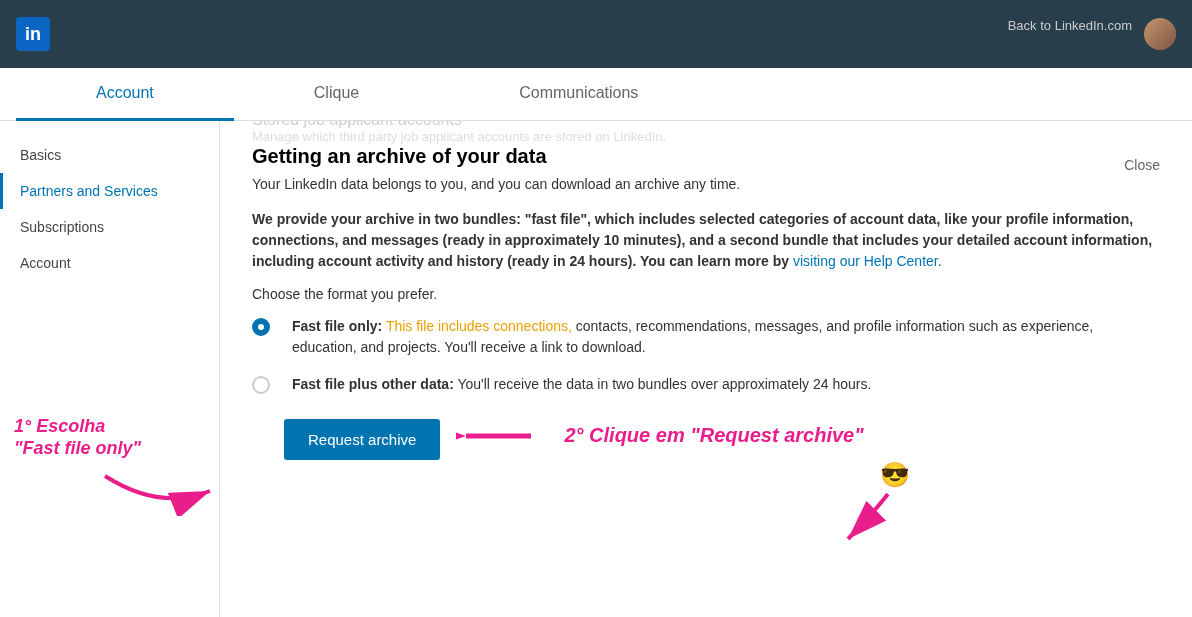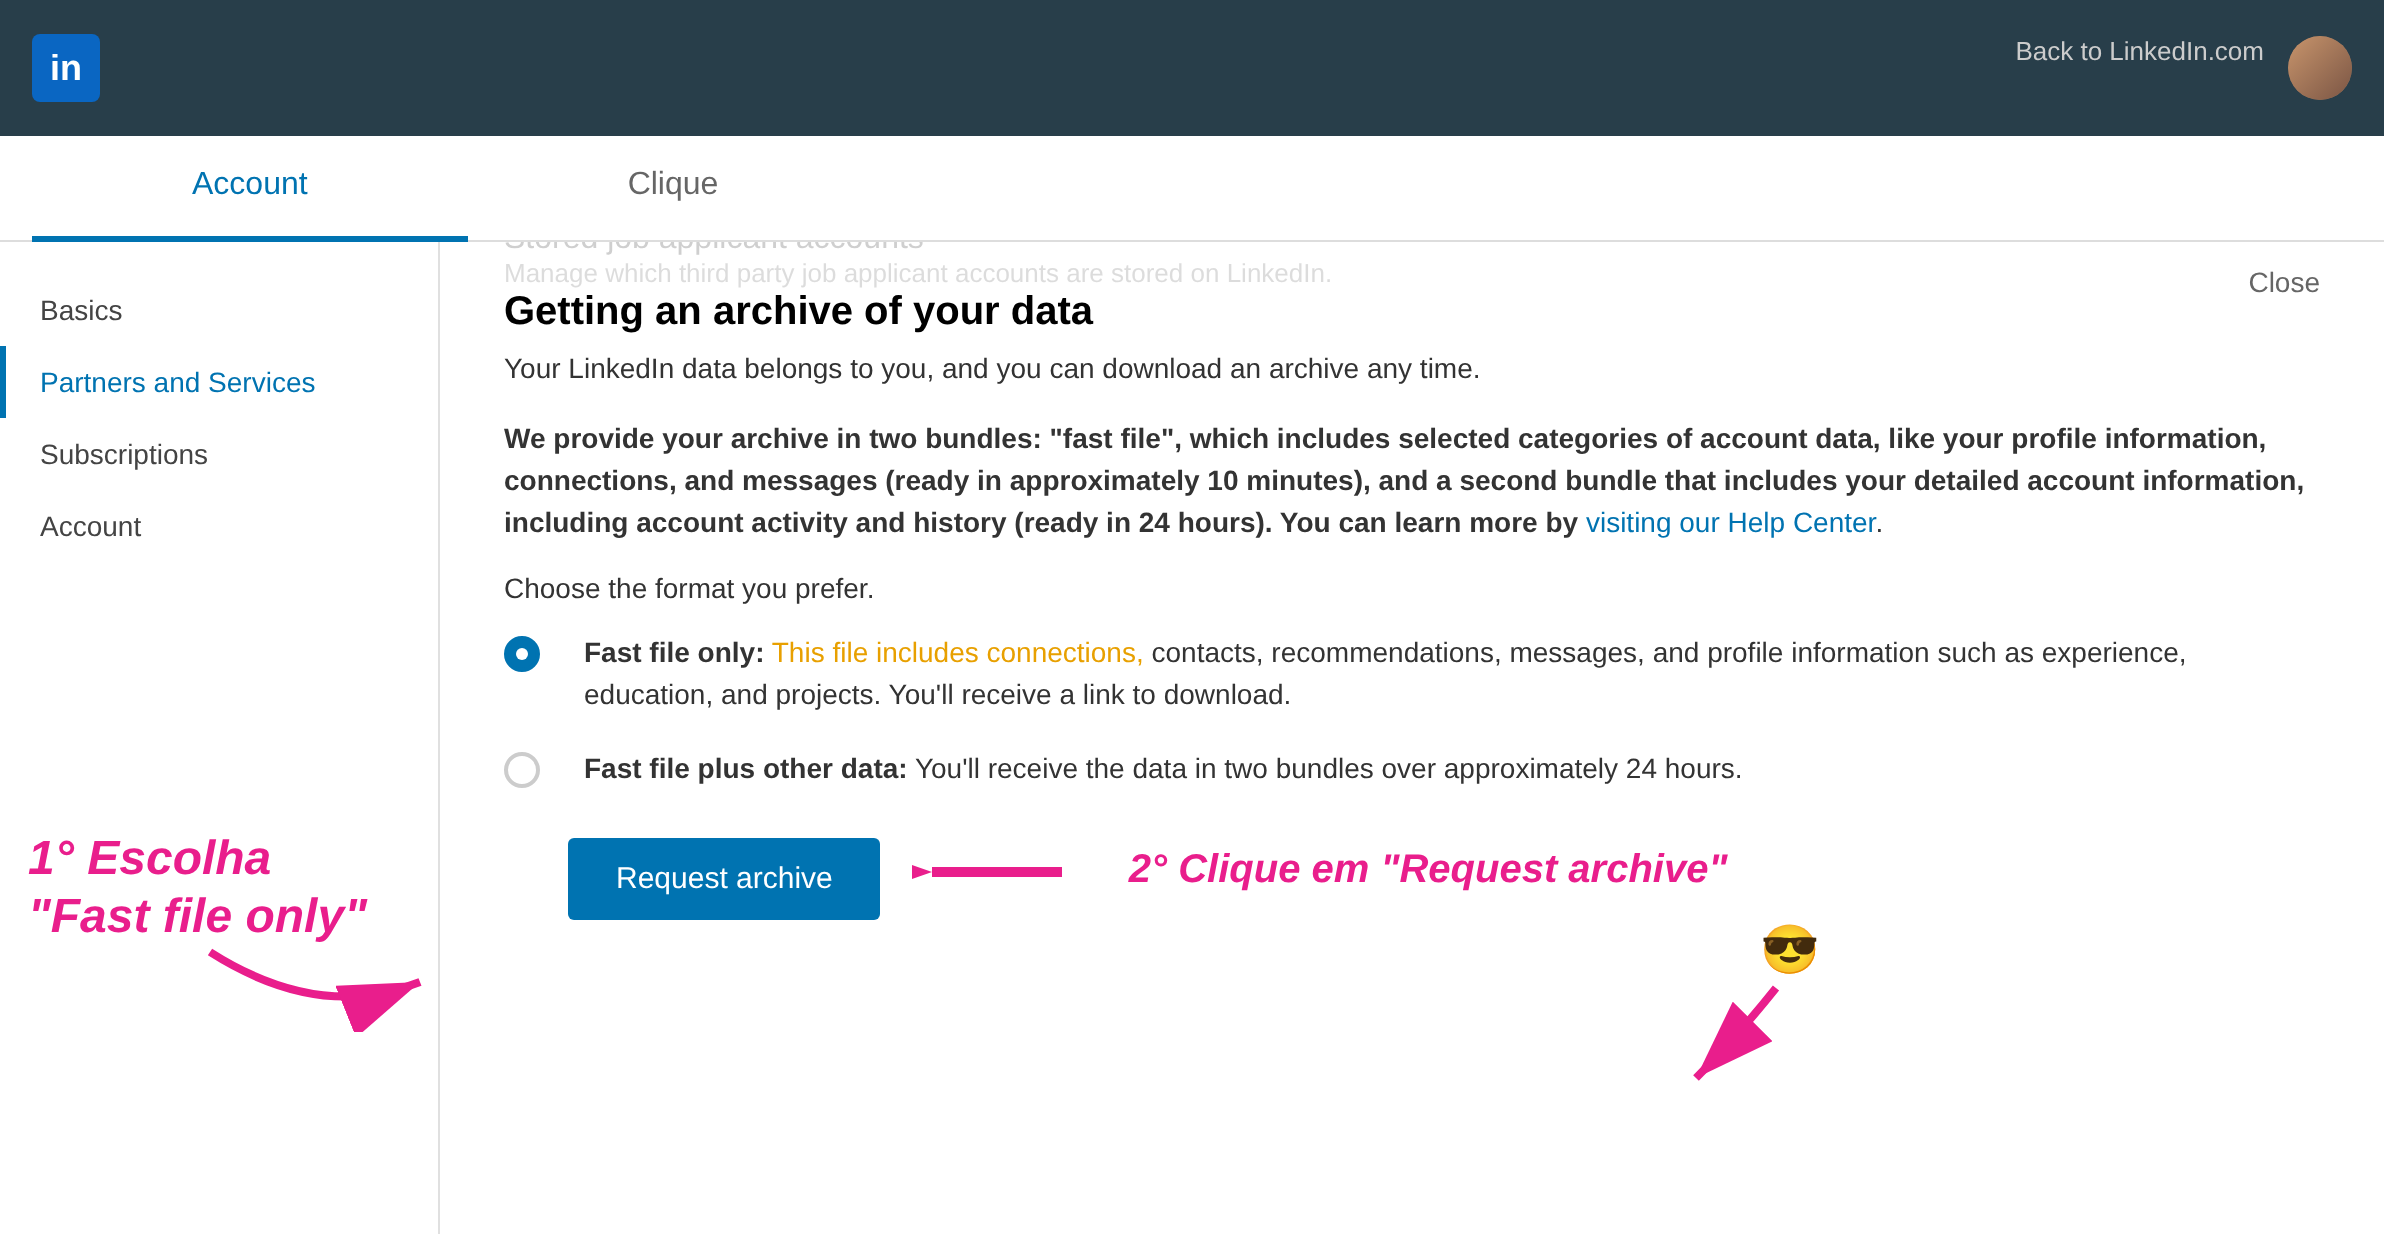--- a/index.html
+++ b/index.html
@@ -101,21 +101,21 @@
       color: #000;
       margin-bottom: 6px;
     }
     .content-subtitle {
       font-size: 14px;
       color: #444;
       margin-bottom: 16px;
     }
     .close-btn {
       position: absolute;
-      top: 12px;
+      top: 36px;
       right: 32px;
       color: #666;
       cursor: pointer;
       font-size: 14px;
     }
     .content-body p {
       margin-bottom: 14px;
       line-height: 1.5;
       font-size: 14px;
       color: #333;
@@ -182,21 +182,21 @@
       position: absolute;
       left: 100px;
       top: 345px;
     }
 
     .annotation-1 {
       position: absolute;
       left: 14px;
       top: 295px;
       color: #e91e8c;
-      font-size: 24px;
+      font-size: 18px;
       font-weight: 800;
       font-style: italic;
       line-height: 1.2;
       pointer-events: none;
     }
 
     
     .bottom-annotation {
       display: flex;
       align-items: center;
@@ -236,20 +236,21 @@
     <span class="topbar-back-link">Back to LinkedIn.com</span>
     <div class="avatar">
       <div class="avatar-circle"></div>
     </div>
   </div>
 </div>
 
 <div class="tabs-bar">
   <div class="tab active">Account</div>
   <div class="tab">Clique</div>
+  <div class="tab">Communications</div>
 </div>
 
 <div class="main-layout" style="position:relative;">
 
   <div class="sidebar">
     <span class="sidebar-item">Basics</span>
     <span class="sidebar-item active">Partners and Services</span>
     <span class="sidebar-item">Subscriptions</span>
     <span class="sidebar-item">Account</span>
 

